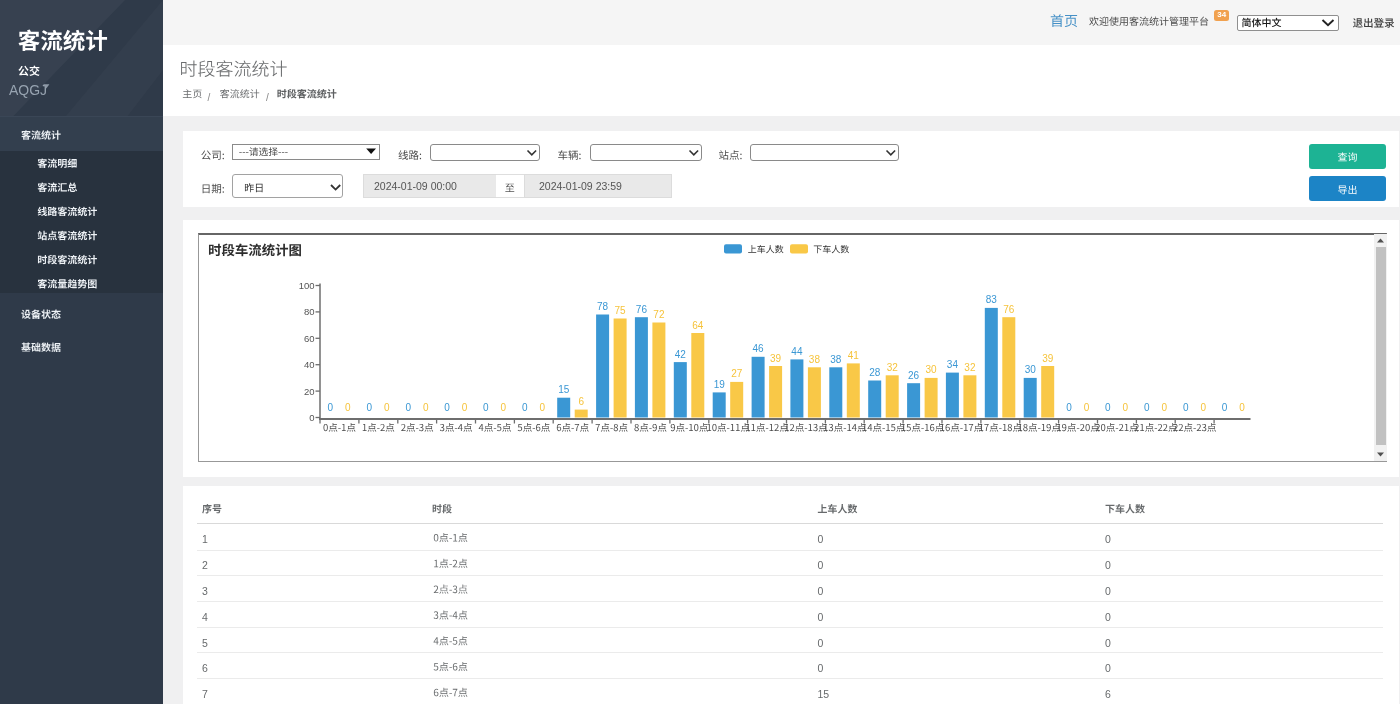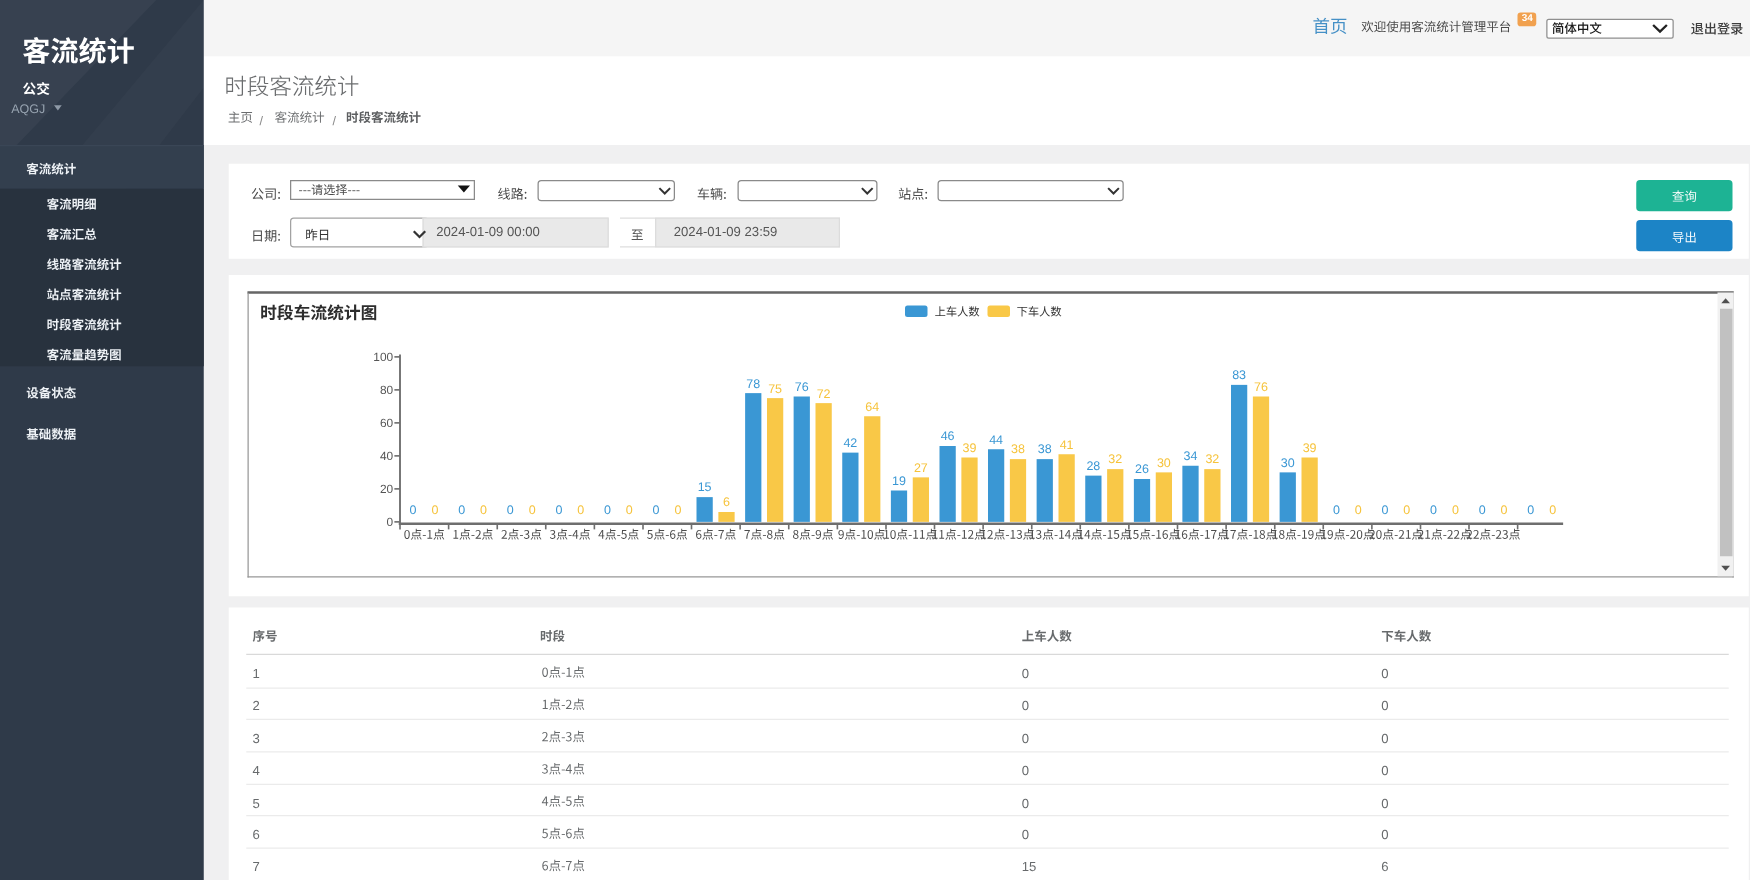--- a/index.html
+++ b/index.html
@@ -22,31 +22,31 @@
 #tpanel{left:183px;top:486px;width:1216px;height:218px}
 #cbox{position:absolute;left:198px;top:233px;width:1189px;height:229px;background:#fff;border:1px solid #989898;border-top:2px solid #666}
 .sel{position:absolute;height:16.5px;background:#fff;border:1px solid #8a8a8a;border-radius:3px}
 #sel1{left:232.3px;top:143.5px;width:148px;border-radius:0;border-color:#8a8a8a}
 #sel2{left:430px;top:144px;width:110px}
 #sel3{left:590px;top:144px;width:112px}
 #sel4{left:750px;top:144px;width:149px}
 #sel5{left:232px;top:174px;width:110.6px;height:24px;border-radius:3px;border-color:#a2a2a2}
 .dinp{position:absolute;top:174px;height:24px;background:#e9e9e9;border:1px solid #dcdcdc;color:#555;
  font-size:10.5px;line-height:22px}
-#dinp1{left:338px;width:149px}
+#dinp1{left:363px;width:149px}
 #dinp2{left:524px;width:148px}
 #zhi{position:absolute;left:495.5px;top:174px;width:28.5px;height:24px;background:#fff;border:1px solid #dedede;border-left:none;border-right:none}
 .btn{position:absolute;left:1309px;width:77px;border-radius:3px}
 #btn1{top:144px;height:24.5px;background:#1db394}
 #btn2{top:176px;height:25px;background:#1c84c6}
 #vscroll{position:absolute;left:1374px;top:234px;width:13px;height:227px;background:#f1f1f1}
 #vthumb{position:absolute;left:1375.5px;top:247px;width:10px;height:198px;background:#c1c1c1}
 .num{position:absolute;font-size:10.5px;color:#676a6c}
 .hline{position:absolute;background:#ebebeb;height:1px}
-#aqgj{position:absolute;left:9px;top:81.5px;color:#97a3b0;font-size:10px}
+#aqgj{position:absolute;left:9px;top:81.5px;color:#97a3b0;font-size:14px}
 .slash{position:absolute;top:91.5px;color:#888;font-size:10px}
 </style></head>
 <body>
 <div id="page">
 <div id="topbar"></div>
 <div id="hband"></div>
 <div id="sidebar">
       <div id="tri1"></div>
       <div id="tri2"></div>
       <div id="navhl"></div>

